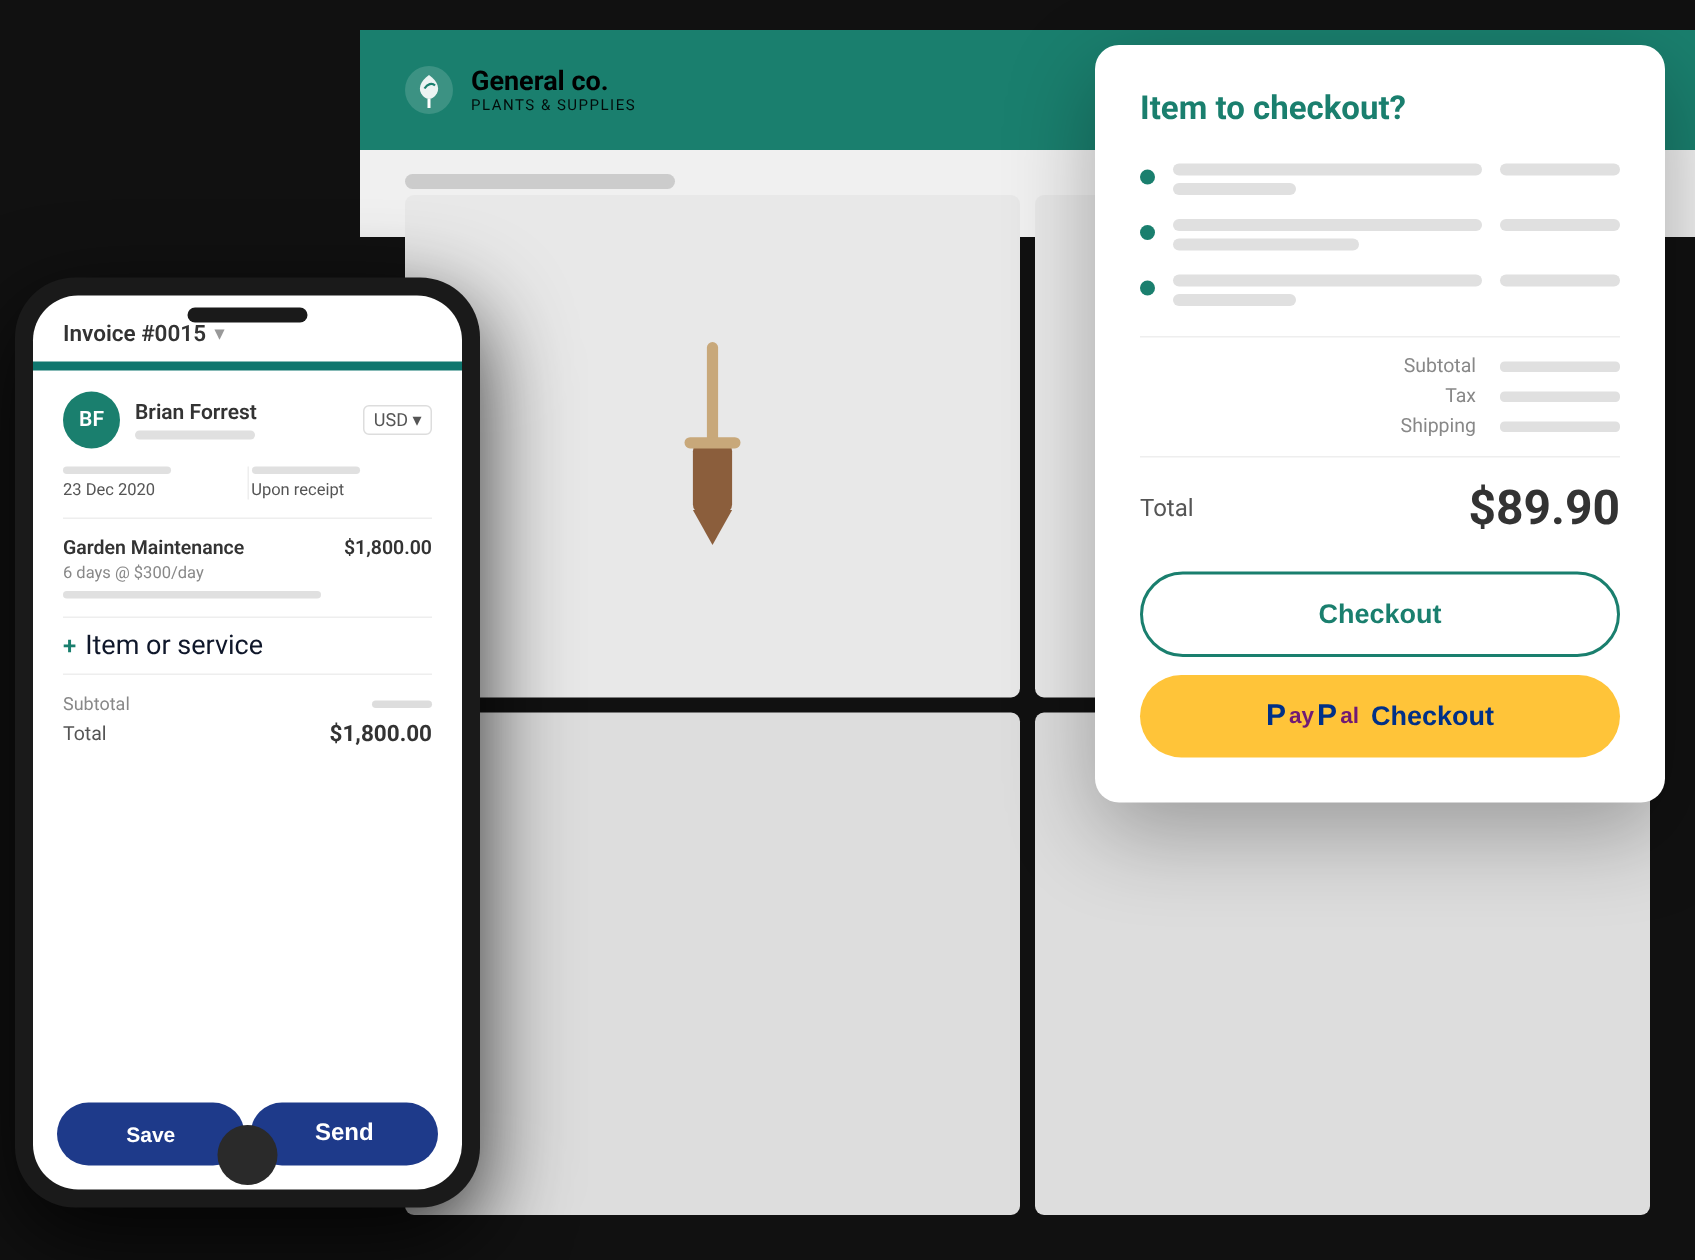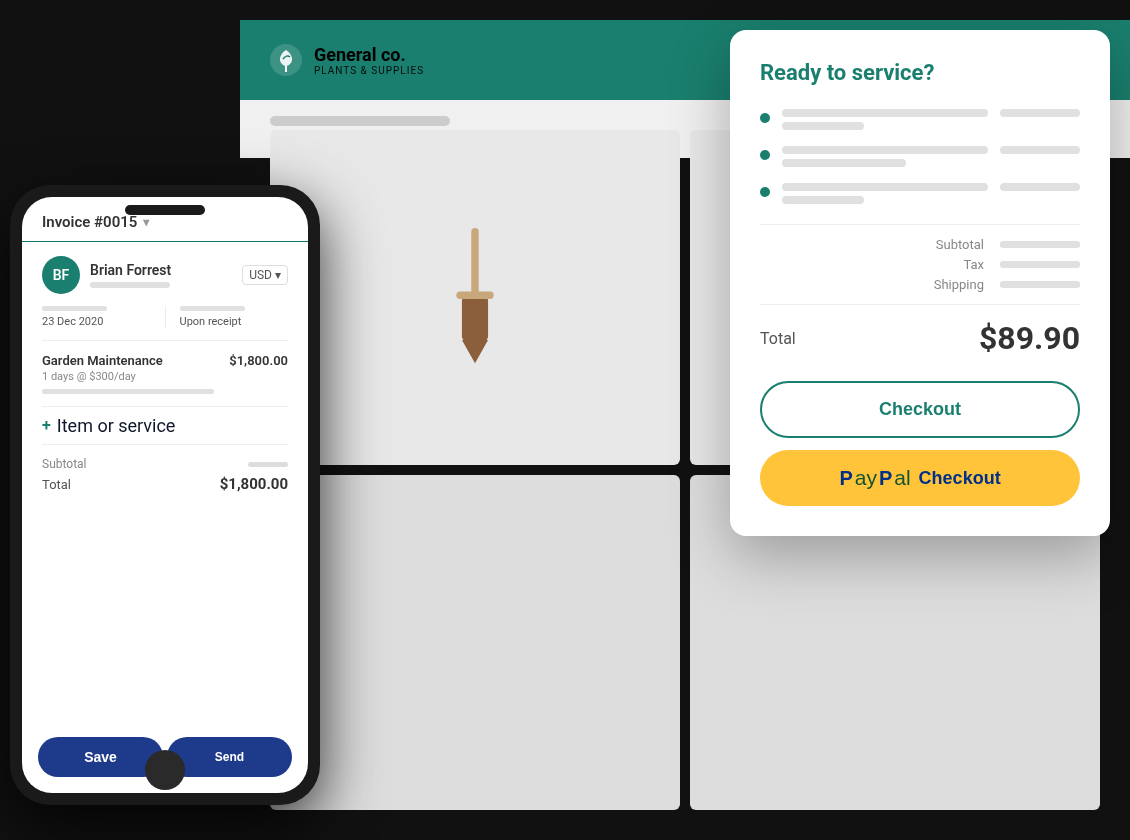--- a/index.html
+++ b/index.html
@@ -132,21 +132,21 @@
       background: #2a2a2a;
       position: absolute;
       bottom: 15px;
       left: 50%;
       transform: translateX(-50%);
     }
 
     
     .invoice-header {
       padding: 16px 20px 10px;
-      border-bottom: 1px solid #0f766e;
+      border-bottom: 6px solid #0f766e;
       display: flex;
       align-items: center;
       justify-content: space-between;
     }
 
     .invoice-title {
       font-size: 15px;
       font-weight: 600;
       color: #333;
       display: flex;
@@ -210,21 +210,21 @@
       border: 1px solid #ddd;
       border-radius: 4px;
       padding: 2px 6px;
       display: flex;
       align-items: center;
       gap: 3px;
     }
 
     .dates-row {
       display: flex;
-      gap: 14px;
+      gap: 2px;
     }
 
     .date-field {
       flex: 1;
     }
 
     .date-bar {
       height: 5px;
       background: #e0e0e0;
       border-radius: 3px;
@@ -385,21 +385,21 @@
       cursor: pointer;
     }
 
     .btn-send {
       flex: 1;
       padding: 12px;
       background: #1e3a8a;
       color: white;
       border: none;
       border-radius: 25px;
-      font-size: 12px;
+      font-size: 16px;
       font-weight: 600;
       cursor: pointer;
     }
 
     
     .checkout-modal {
       position: absolute;
       right: 20px;
       top: 30px;
       width: 380px;
@@ -546,21 +546,21 @@
       gap: 8px;
     }
 
     .paypal-logo {
       display: flex;
       align-items: center;
       gap: 2px;
     }
 
     .paypal-p1 { color: #003087; font-weight: 900; font-size: 20px; }
-    .paypal-p2 { color: #14532d; font-weight: 400; font-size: 21px; }
+    .paypal-p2 { color: #701a75; font-weight: 700; font-size: 15px; }
 
     
     .app-top-bar {
       position: absolute;
       left: 240px;
       top: 100px;
       right: 0;
       padding: 16px 30px;
       background: #f0f0f0;
     }
@@ -676,21 +676,21 @@
           <div class="date-bar"></div>
           <div class="date-label">Upon receipt</div>
         </div>
       </div>
 
       <div class="line-item">
         <div class="line-item-row">
           <span class="line-item-name">Garden Maintenance</span>
           <span class="line-item-price">$1,800.00</span>
         </div>
-        <div class="line-item-desc">1 days @ $300/day</div>
+        <div class="line-item-desc">6 days @ $300/day</div>
         <div class="line-item-bar"></div>
       </div>
 
       <div class="add-item-row">
         <span class="add-item-plus">+</span>
         <span class="add-item-label">Item or service</span>
       </div>
 
       <div class="subtotal-section">
         <div class="subtotal-row">
@@ -709,21 +709,21 @@
     <div class="phone-footer">
       <button class="btn-save">Save</button>
       <button class="btn-send">Send</button>
     </div>
 
   </div>
   <div class="phone-home-btn"></div>
 </div>
 
 <div class="checkout-modal">
-  <div class="checkout-title">Ready to service?</div>
+  <div class="checkout-title">Item to checkout?</div>
 
   
   <div class="checkout-items">
 
     <div class="checkout-item">
       <div class="checkout-dot"></div>
       <div class="checkout-item-lines">
         <div class="checkout-item-line long"></div>
         <div class="checkout-item-line shorter"></div>
       </div>

